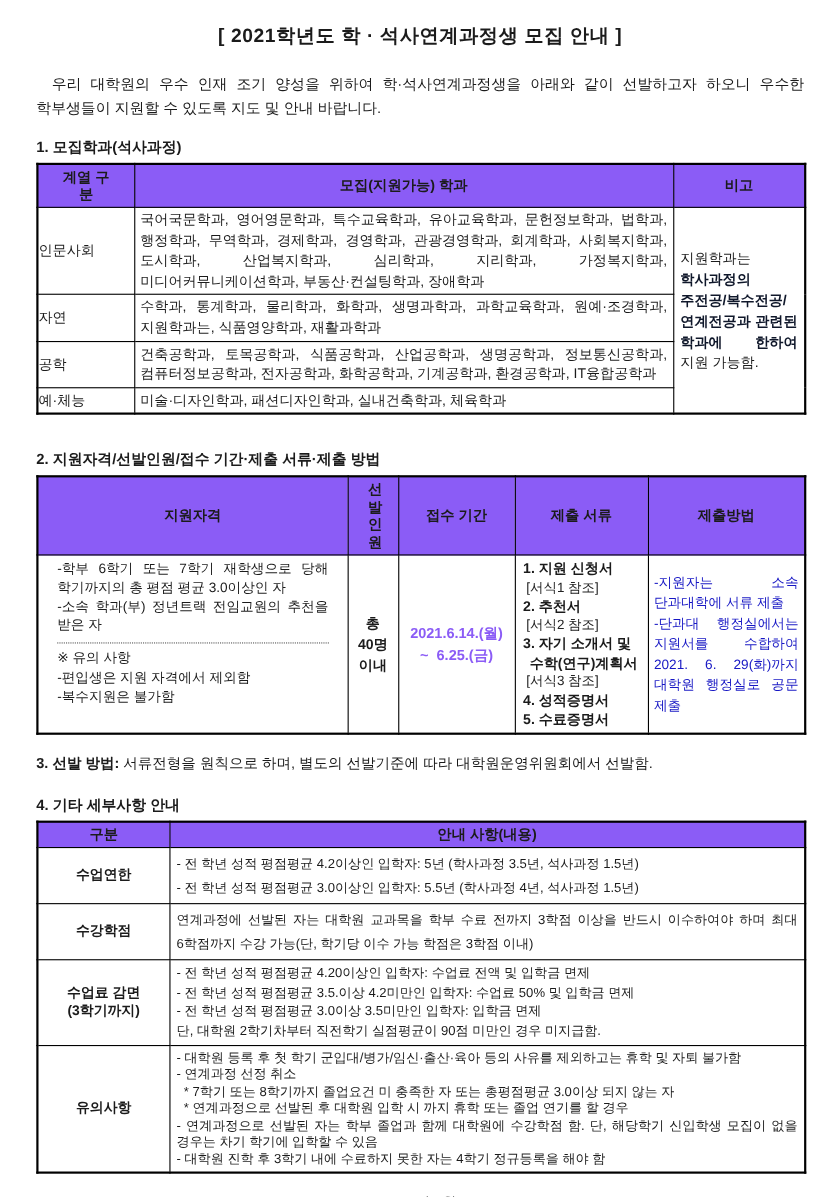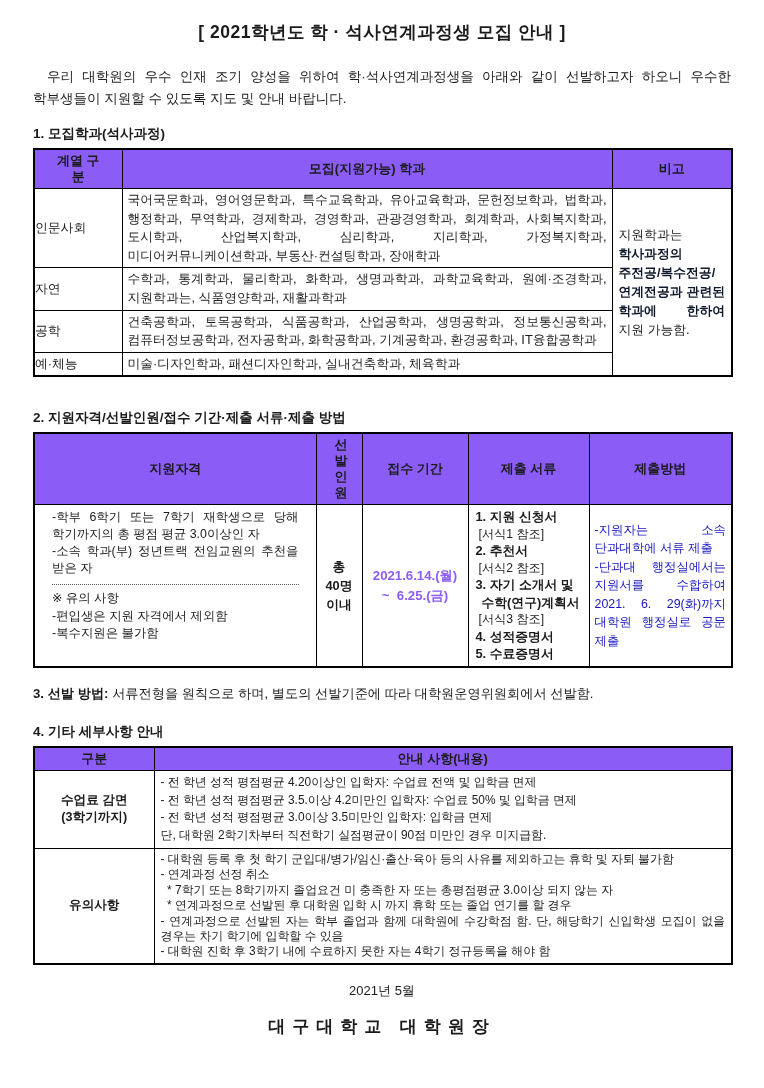--- a/index.html
+++ b/index.html
@@ -174,20 +174,29 @@
       <col style="width:578px">
     </colgroup>
   <thead>
     <tr>
       <th>구분</th>
       <th>안내 사항(내용)</th>
     </tr>
   </thead>
   <tbody>
     <tr>
+      <td class="label">수업연한</td>
+      <td class="content lh-loose">- 전 학년 성적 평점평균 4.2이상인 입학자: 5년 (학사과정 3.5년, 석사과정 1.5년)
+- 전 학년 성적 평점평균 3.0이상인 입학자: 5.5년 (학사과정 4년, 석사과정 1.5년)</td>
+    </tr>
+    <tr>
+      <td class="label">수강학점</td>
+      <td class="content lh-loose">연계과정에 선발된 자는 대학원 교과목을 학부 수료 전까지 3학점 이상을 반드시 이수하여야 하며 최대 6학점까지 수강 가능(단, 학기당 이수 가능 학점은 3학점 이내)</td>
+    </tr>
+    <tr>
       <td class="label">수업료 감면
 (3학기까지)</td>
       <td class="content lh-mid">- 전 학년 성적 평점평균 4.20이상인 입학자: 수업료 전액 및 입학금 면제
 - 전 학년 성적 평점평균 3.5.이상 4.2미만인 입학자: 수업료 50% 및 입학금 면제
 - 전 학년 성적 평점평균 3.0이상 3.5미만인 입학자: 입학금 면제
 단, 대학원 2학기차부터 직전학기 실점평균이 90점 미만인 경우 미지급함.</td>
     </tr>
     <tr>
       <td class="label">유의사항</td>
       <td class="content lh-tight">- 대학원 등록 후 첫 학기 군입대/병가/임신·출산·육아 등의 사유를 제외하고는 휴학 및 자퇴 불가함

